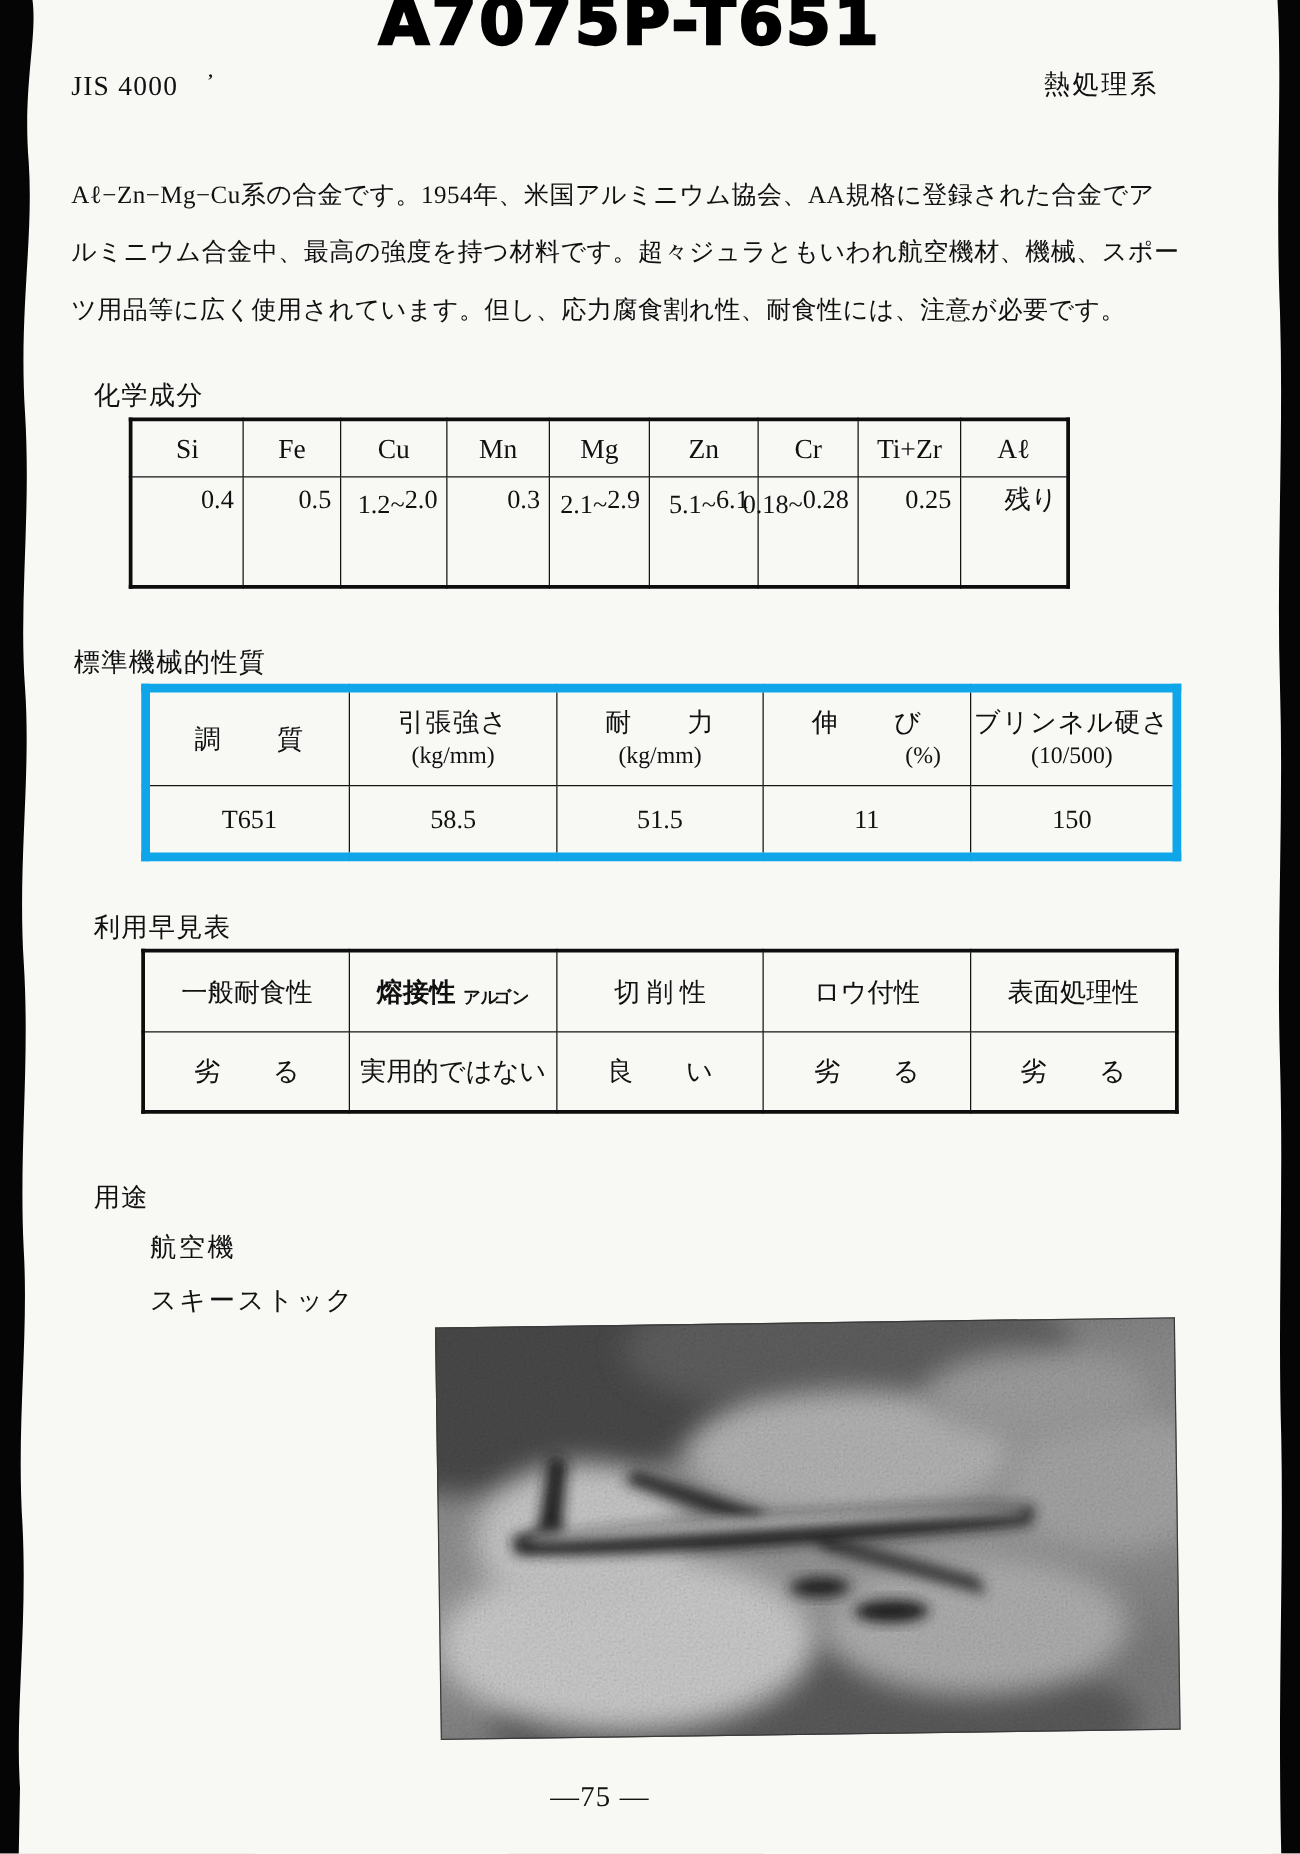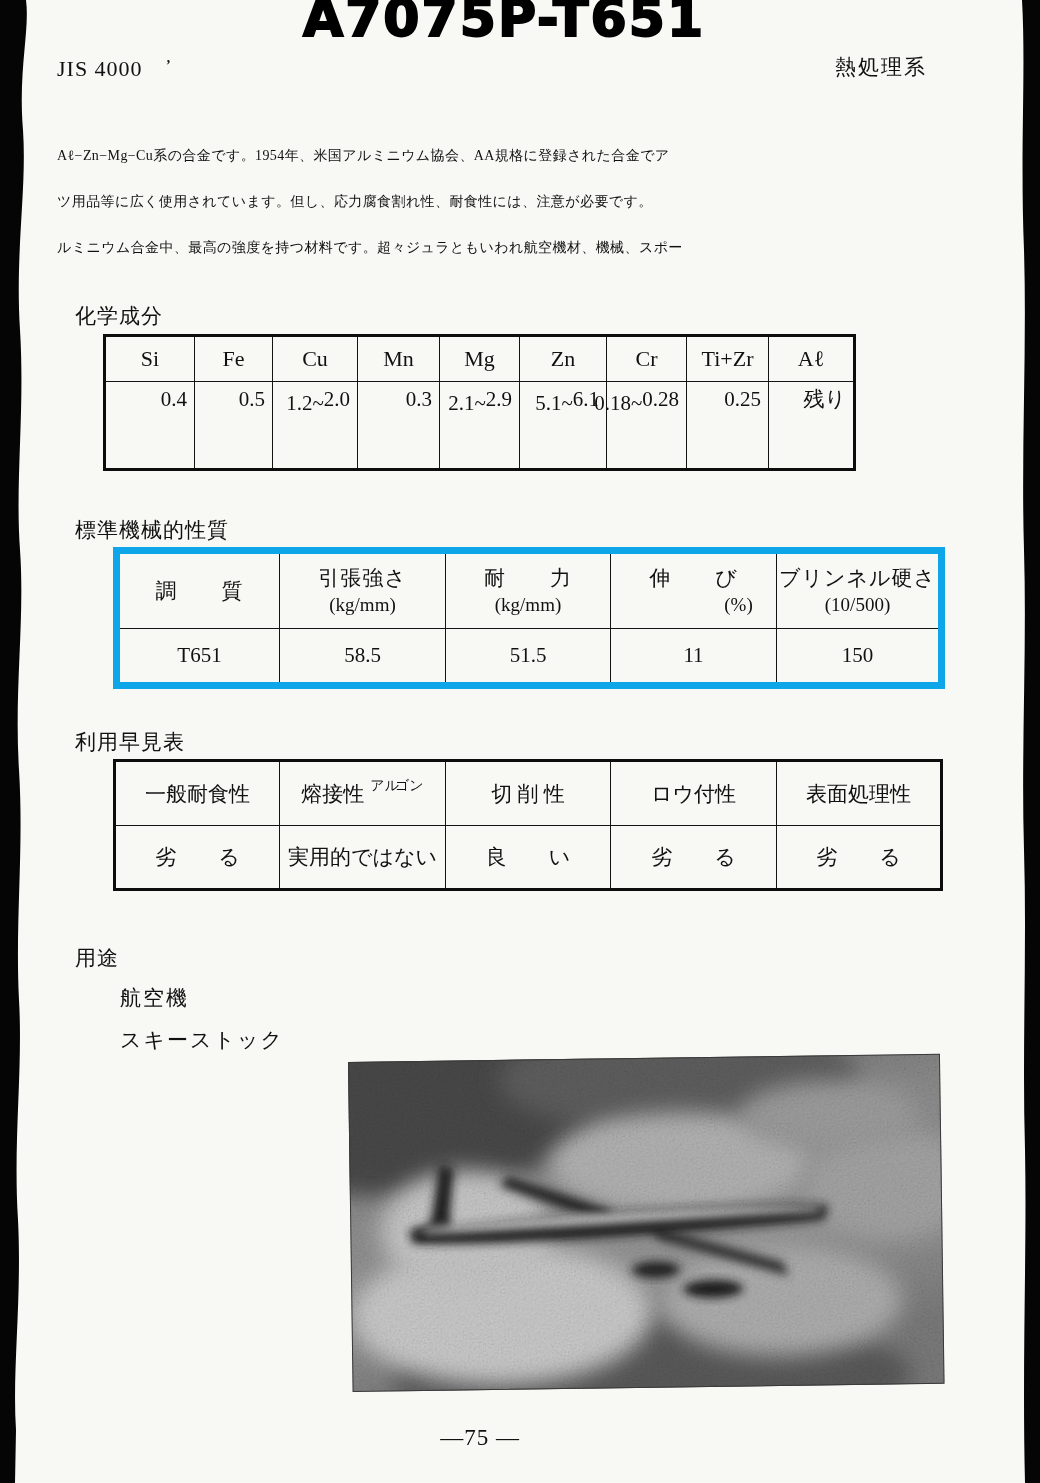--- a/index.html
+++ b/index.html
@@ -15,26 +15,26 @@
   .doc-title {
     position:absolute; top:-12px; left:0; width:1008px; text-align:center;
     font-family:"DejaVu Sans", sans-serif; font-weight:bold;
     font-size:52px; letter-spacing:2px; color:#000;
     -webkit-text-stroke:2px #000;
   }
   .jis-label { position:absolute; left:57px; top:56px; font-size:22px; letter-spacing:1px; }
   .jis-mark  { position:absolute; left:166px; top:58px; font-size:14px; font-weight:bold; }
   .category-label { position:absolute; left:835px; top:53px; font-size:21px; letter-spacing:2px; }
 
-  .intro { position:absolute; left:57px; top:133px; width:885px; font-size:14px; }
+  .intro { position:absolute; left:57px; top:133px; width:885px; font-size:20px; }
   .intro .line { height:46px; line-height:46px; white-space:nowrap; letter-spacing:0.4px; }
 
   .section-label { position:absolute; font-size:21px; letter-spacing:1px; }
   #chem-label  { left:75px;  top:302px; }
-  #mech-label  { left:75px;  top:516px; }
+  #mech-label  { left:59px;  top:516px; }
   #usage-label { left:75px;  top:728px; }
   #apps-label  { left:75px;  top:944px; }
   .app-item { position:absolute; left:120px; font-size:21px; letter-spacing:2px; }
   #app-0 { top:984px; }
   #app-1 { top:1026px; }
 
   table { border-collapse:collapse; table-layout:fixed; background:transparent; }
   td { border:1.6px solid #141414; padding:0; }
   .tbl { position:absolute;padding-left:48px; }
   .tbl td { font-size:21px; text-align:center; }
@@ -53,21 +53,21 @@
   #mech-table tr.head td { height:74px; vertical-align:middle; }
   #mech-table tr.vals td { height:53px; }
   .h2line .l1 { display:block; line-height:27px; letter-spacing:1px; }
   .h2line .l2 { display:block; line-height:25px; font-size:19px; }
   .h2line .l2.pct { padding-left:90px; }
 
   
   #usage-table { left:113px; top:759px; width:827px; border:3px solid #0d0d0d; }
   #usage-table tr.head td { height:63px; vertical-align:middle; }
   #usage-table tr.vals td { height:62px; }
-  .weld-head { display:inline-flex; align-items:flex-start; }
+  .weld-head { display:inline-flex; align-items:flex-end;font-weight:bold; }
   .weld-sup { display:inline-flex; flex-direction:row; font-size:14px; line-height:15px; margin-left:2px; transform:translateY(-2px); }
   .weld-sup .s1 { transform:translateX(4px); }
 
   
   .photo {
     position:absolute; left:348px; top:1062px; width:592px; height:330px;
     transform:rotate(-0.8deg); transform-origin:left top;
   }
   .photo svg { display:block; }
 
@@ -89,22 +89,22 @@
     </svg>
   </div>
 
   <div class="doc-title">A7075P-T651</div>
   <div class="jis-label">JIS 4000</div>
   <div class="jis-mark">’</div>
   <div class="category-label">熱処理系</div>
 
   <div class="intro">
     <div class="line">Aℓ−Zn−Mg−Cu系の合金です。1954年、米国アルミニウム協会、AA規格に登録された合金でア</div>
+    <div class="line">ルミニウム合金中、最高の強度を持つ材料です。超々ジュラともいわれ航空機材、機械、スポー</div>
     <div class="line">ツ用品等に広く使用されています。但し、応力腐食割れ性、耐食性には、注意が必要です。</div>
-    <div class="line">ルミニウム合金中、最高の強度を持つ材料です。超々ジュラともいわれ航空機材、機械、スポー</div>
   </div>
 
   <div class="section-label" id="chem-label">化学成分</div>
   <table class="tbl" id="chem-table">
     <colgroup>
       <col style="width:90px">
         <col style="width:78px">
         <col style="width:85px">
         <col style="width:82px">
       <col style="width:80px">

